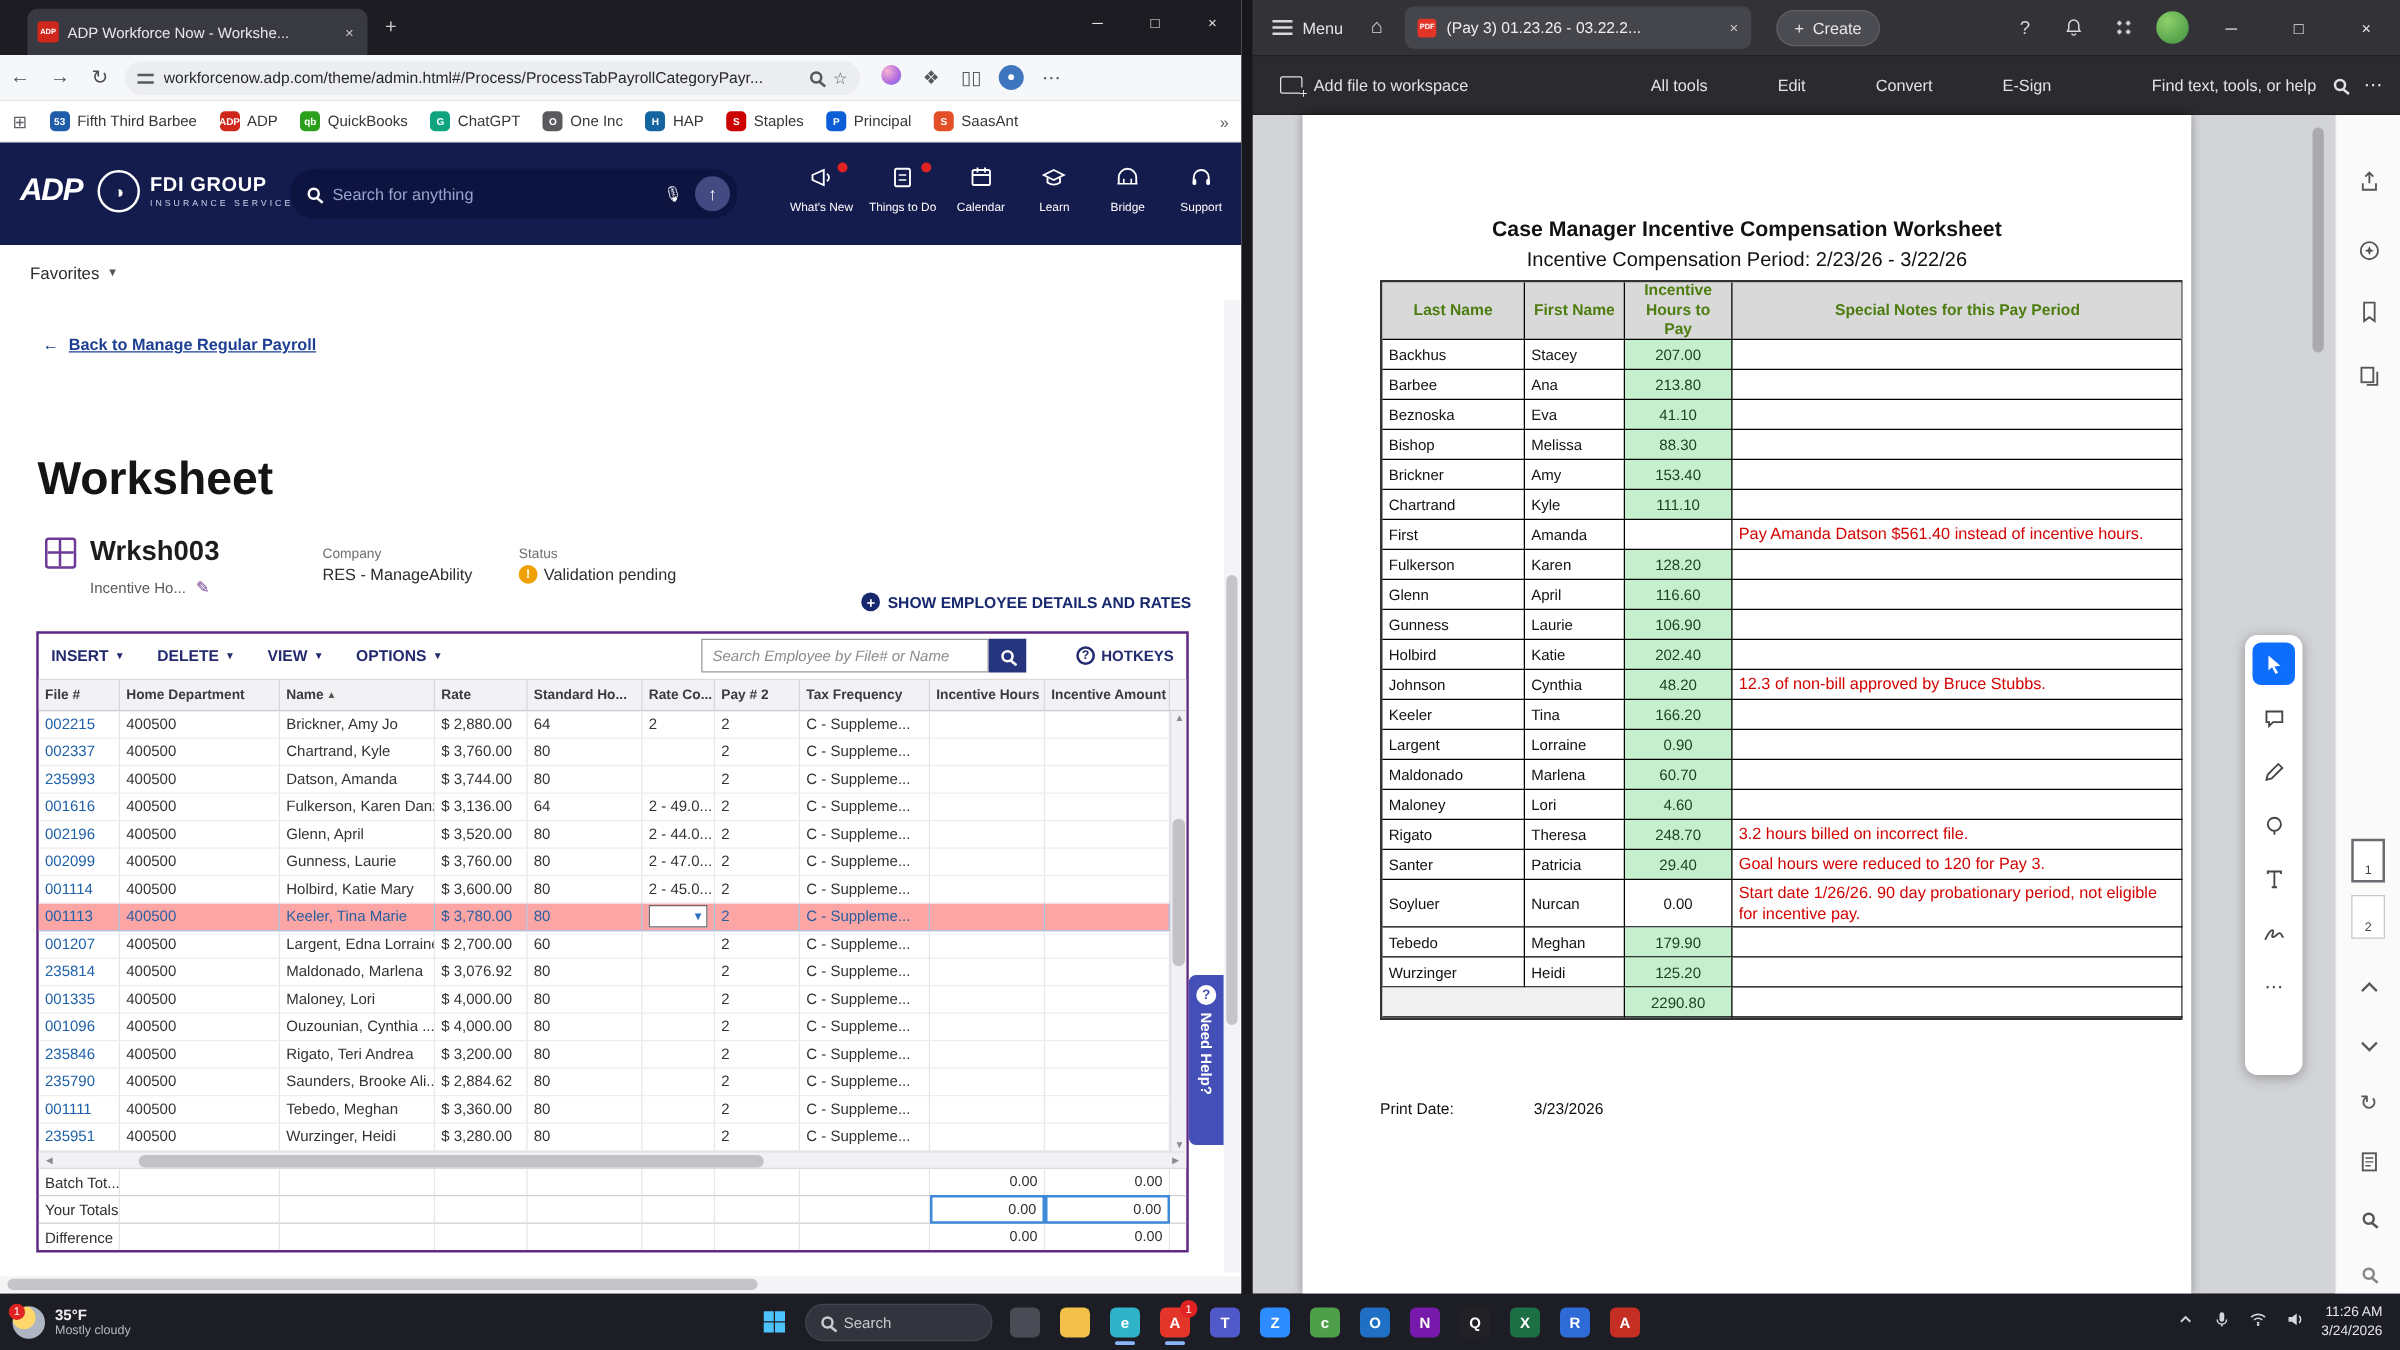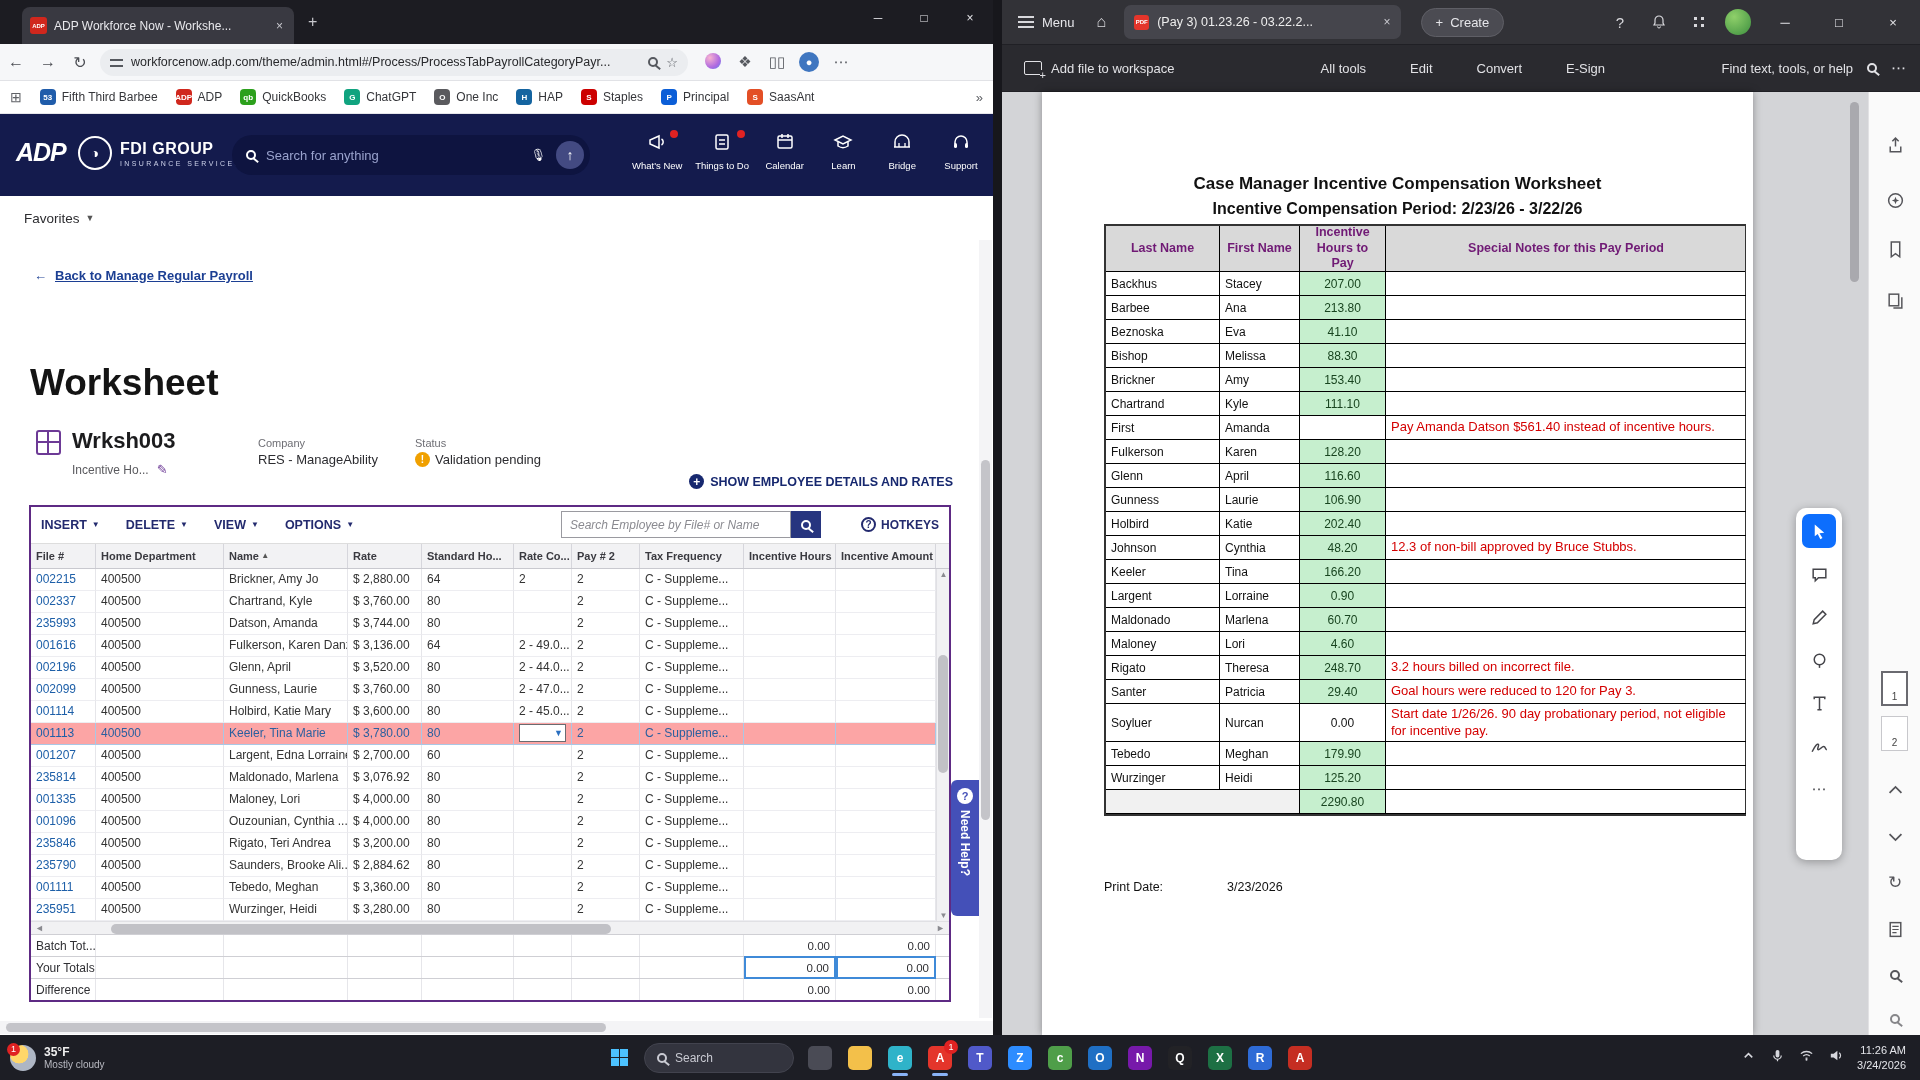--- a/index.html
+++ b/index.html
@@ -119,24 +119,24 @@
 .ac-win{display:flex;margin-left:auto}
 .ac-win span{width:54px;height:44px;display:flex;align-items:center;justify-content:center;color:#e6e6ea;font-size:13px}
 .ac-toolbar{left:0;top:44px;width:918px;height:48px;background:#2a2a2f;border-top:1px solid #202025;border-bottom:1px solid #202025;display:flex;align-items:center;color:#e2e2e6;font-size:13px}
 .ac-tool-item{padding:0 16px;white-space:nowrap}
 .addfile{display:flex;gap:9px;align-items:center;margin-left:22px}
 .addfile-ic{width:18px;height:14px;border:1.5px solid #e2e2e6;border-radius:2px;position:relative}
 .addfile-ic::after{content:"+";position:absolute;right:-5px;bottom:-7px;background:#2a2a2f;font-size:11px;line-height:1}
 .ac-canvas{left:0;top:92px;width:1004px;height:943px;background:#d3d4d7}
 .pdfpage{left:40px;top:0;width:711px;height:943px;background:#fff;box-shadow:0 0 8px rgba(0,0,0,.35)}
 .pdf-t1{left:0;top:82px;width:711px;text-align:center;font-size:17px;font-weight:bold;color:#111}
-.pdf-t2{left:0;top:108px;width:711px;text-align:center;font-size:16px;font-weight:bold;color:#111}
+.pdf-t2{left:0;top:108px;width:711px;text-align:center;font-size:16px;font-weight:normal;color:#111}
 .ptable{left:62px;top:132px;width:642px;border:2px solid #333;border-right-width:1px}
 .phead{display:flex;background:#d9d9d9;border-bottom:1px solid #000;height:46px}
-.pch{font-size:12.5px;font-weight:bold;color:#701a75;display:flex;align-items:center;justify-content:center;text-align:center;border-right:1px solid #000;padding:2px 4px;line-height:1.25;flex:none}
+.pch{font-size:12.5px;font-weight:bold;color:#4d7c0f;display:flex;align-items:center;justify-content:center;text-align:center;border-right:1px solid #000;padding:2px 4px;line-height:1.25;flex:none}
 .prow{display:flex;min-height:24px}
 .prow.tall{min-height:38px}
 .pc{font-size:12px;color:#111;border-right:1px solid #000;border-bottom:1px solid #000;padding:1px 5px;display:flex;align-items:center;flex:none}
 .pc.hours{justify-content:center}
 .pc.green{background:#c6efce;color:#18441f}
 .pc.note{color:#d40000;font-size:13px;line-height:1.25}
 .pc.merge{background:#f1f1f1}
 .printrow{left:62px;top:788px;display:flex;font-size:12.5px;color:#111;gap:64px}
 .ac-strip{left:866px;top:0;width:52px;height:943px;background:#fafafa;border-left:1px solid #e2e2e4}
 .strip-ic{position:absolute;left:13px;width:26px;height:26px;color:#55555a;display:flex;align-items:center;justify-content:center}
@@ -711,21 +711,21 @@
       <span>□</span>
       <span>×</span>
     </div>
   </div>
 
   <div class="a ac-toolbar">
     <span class="addfile">
       <span class="addfile-ic"></span>
       <span>Add file to workspace</span>
     </span>
-    <span id="ac-toolitems" class="flex" style="margin-left:130px;gap:12px">
+    <span id="ac-toolitems" class="flex" style="margin-left:130px;gap:24px">
         <span class="ac-tool-item">All tools</span>
         <span class="ac-tool-item">Edit</span>
         <span class="ac-tool-item">Convert</span>
         <span class="ac-tool-item">E-Sign</span>
       </span>
     <span class="flex" style="margin-left:auto;margin-right:14px;gap:14px">
       <span>Find text, tools, or help</span>
       <span class="mag"></span>
       <span style="font-size:15px">⋯</span>
     </span>

